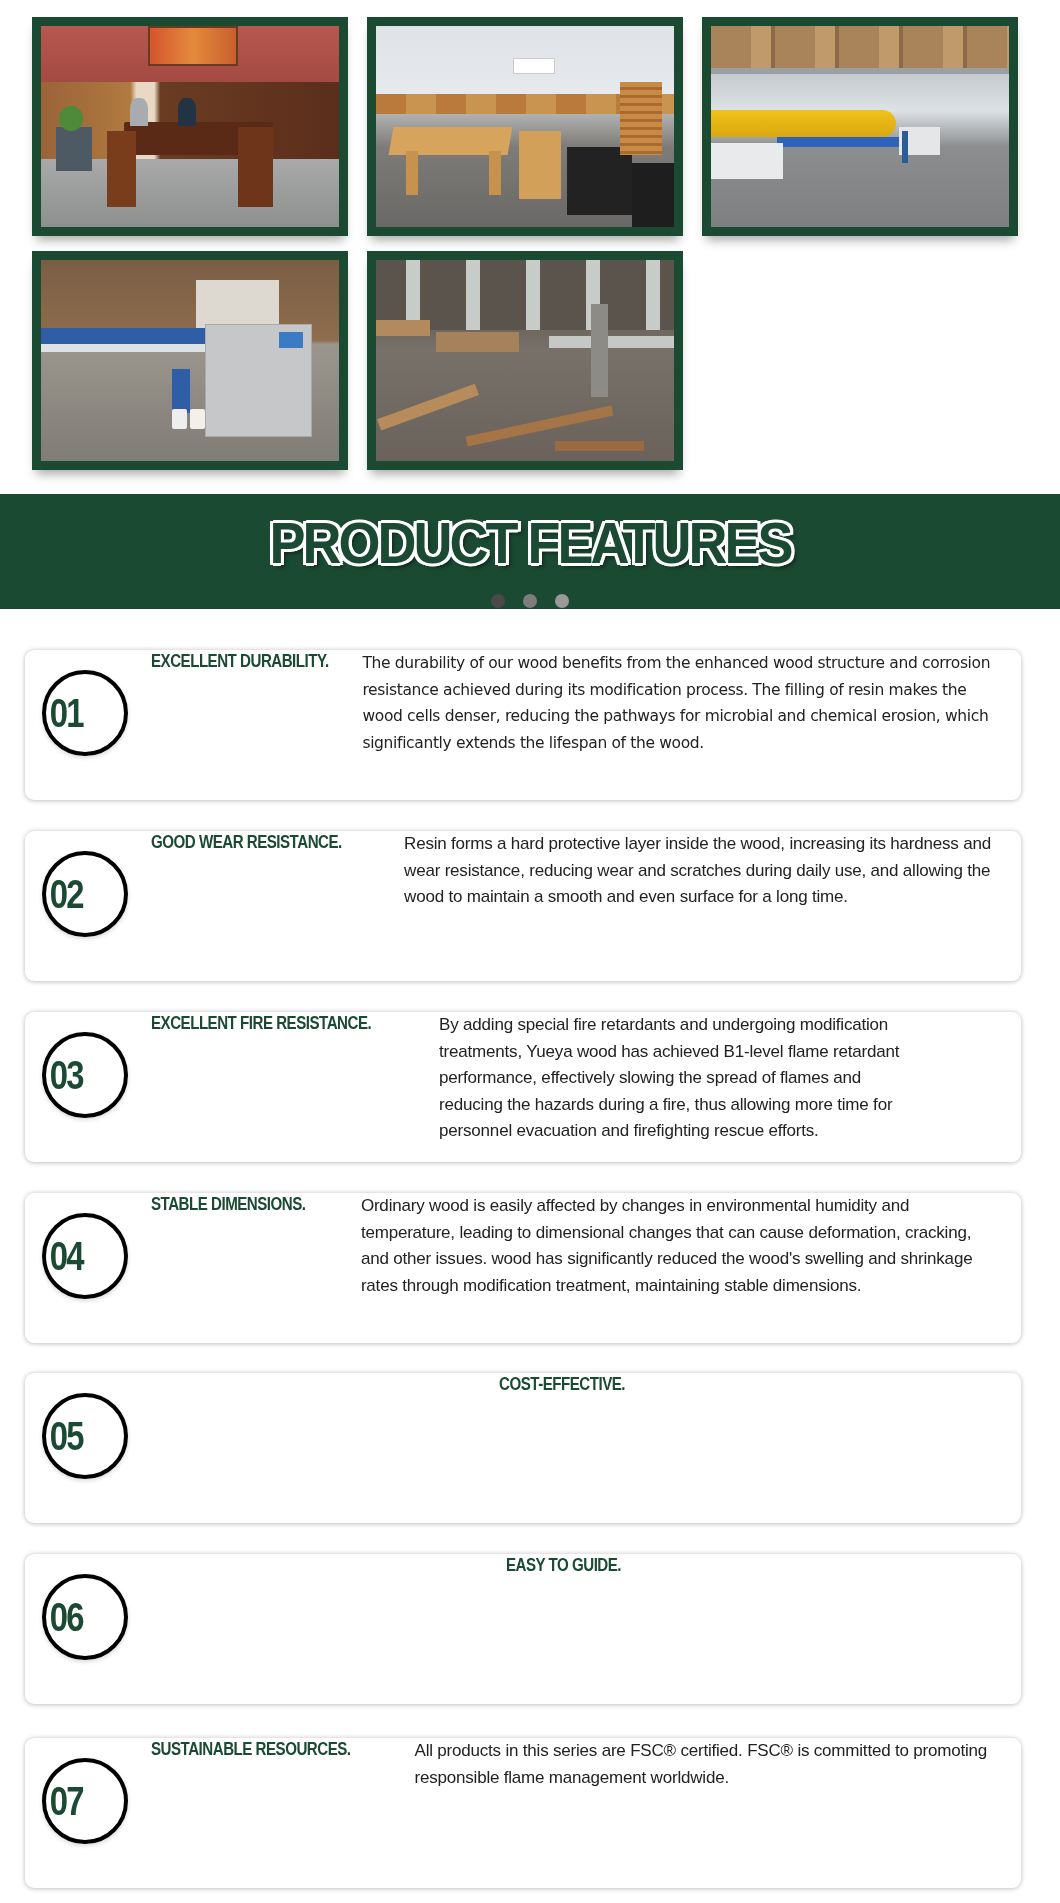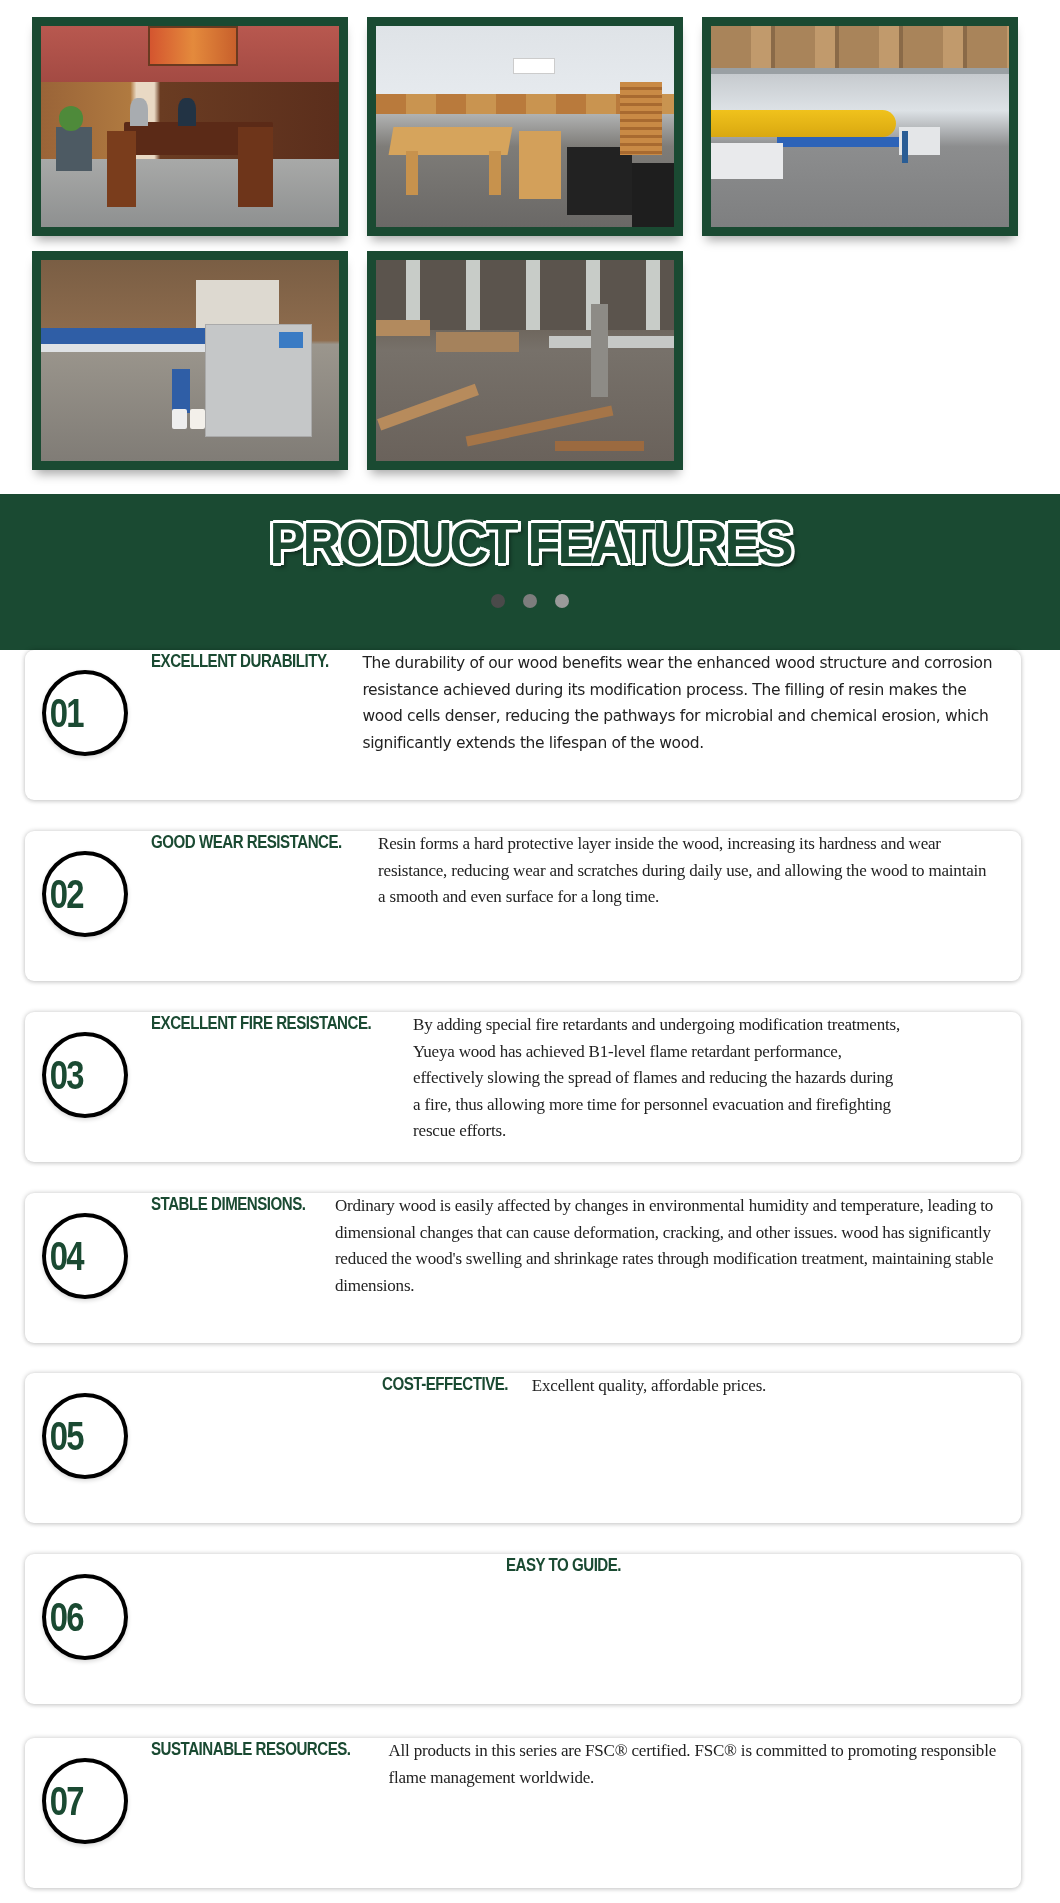--- a/index.html
+++ b/index.html
@@ -15,21 +15,21 @@
     .photo {
       width: 100%; height: 100%; position: relative; overflow: hidden;
     }
     .photo .label {
       position: absolute; left: 50%; top: 58%; transform: translate(-50%,-50%);
       font-family: "Liberation Sans", sans-serif; font-size: 11px; font-weight: bold;
       color: #3a3a3a; background: rgba(255,255,255,0.85); padding: 1px 4px;
     }
 
     .banner {
-      position: absolute; left: 0; top: 494px; width: 1060px; height: 156px;
+      position: absolute; left: 0; top: 494px; width: 1060px; height: 115px;
       background: #1a4a32;
     }
     .banner-title {
       position: absolute; left: 0; right: 0; top: 18px; text-align: center;
       font-family: "Liberation Sans", sans-serif; font-weight: bold;
       font-size: 54px; letter-spacing: -3px; color: #1a4a32;
       transform: scaleY(1.05);
       text-shadow:
         3px 0 0 #fff, -3px 0 0 #fff, 0 3px 0 #fff, 0 -3px 0 #fff,
         2px 2px 0 #fff, -2px -2px 0 #fff, 2px -2px 0 #fff, -2px 2px 0 #fff,
@@ -62,21 +62,21 @@
     .card-title {
       font-family: "Liberation Sans", sans-serif; font-weight: bold;
       font-size: 18px; color: #1a4a32; letter-spacing: -0.6px;
       transform: scaleX(0.84); transform-origin: left center;
       white-space: nowrap; line-height: 22px;
     }
     .card-text {
       font-family: "DejaVu Sans", sans-serif; font-size: 15.5px; color: #222;
       line-height: 26.5px; letter-spacing: -0.35px;
     }
-    .card-text.cond { font-family: Liberation Serif, serif; font-size: 17px; letter-spacing: -0.2px; }
+    .card-text.cond { font-family: Liberation Sans, sans-serif; font-size: 17px; letter-spacing: -0.2px; margin-left: 26px; }
   </style>
 </head>
 <body>
 
 <div class="gallery">
   <div class="photo-frame" style="left:32px; top:17px;">
     <div class="photo" style="background:
            linear-gradient(180deg, #b8584f 0%, #a34a43 28%, transparent 28%),
            linear-gradient(90deg, #9a6438 0%, #b07a40 30%, #e9d9c4 32%, #e9d9c4 38%, #6a3c22 40%, #5b2e1c 100%);">
       <div style="position:absolute; left:0; right:0; bottom:0; height:34%; background:linear-gradient(180deg,#a8a9a8,#8e9090);"></div>
@@ -148,21 +148,21 @@
     <span class="dot" style="background:#9a9a9a;"></span>
   </div>
 </div>
 
 <div class="card" style="top:650px;">
   <div class="num-circle">
     <span class="num">01</span>
   </div>
   <div class="card-body">
     <div class="card-title">EXCELLENT DURABILITY.</div>
-    <div class="card-text">The durability of our wood benefits wear the enhanced wood structure and corrosion resistance achieved during its modification process. The filling of resin makes the wood cells denser, reducing the pathways for microbial and chemical erosion, which significantly extends the lifespan of the wood.</div>
+    <div class="card-text">The durability of our wood benefits from the enhanced wood structure and corrosion resistance achieved during its modification process. The filling of resin makes the wood cells denser, reducing the pathways for microbial and chemical erosion, which significantly extends the lifespan of the wood.</div>
   </div>
 </div>
 
 <div class="card" style="top:831px;">
   <div class="num-circle">
     <span class="num">02</span>
   </div>
   <div class="card-body">
     <div class="card-title">GOOD WEAR RESISTANCE.</div>
     <div class="card-text cond">Resin forms a hard protective layer inside the wood, increasing its hardness and wear resistance, reducing wear and scratches during daily use, and allowing the wood to maintain a smooth and even surface for a long time.</div>
@@ -188,21 +188,20 @@
     <div class="card-text cond">Ordinary wood is easily affected by changes in environmental humidity and temperature, leading to dimensional changes that can cause deformation, cracking, and other issues. wood has significantly reduced the wood's swelling and shrinkage rates through modification treatment, maintaining stable dimensions.</div>
   </div>
 </div>
 
 <div class="card" style="top:1373px;">
   <div class="num-circle">
     <span class="num">05</span>
   </div>
   <div class="card-body">
     <div class="card-title">COST-EFFECTIVE.</div>
-    <div class="card-text cond">Excellent quality, affordable prices.</div>
   </div>
 </div>
 
 <div class="card" style="top:1554px;">
   <div class="num-circle">
     <span class="num">06</span>
   </div>
   <div class="card-body">
     <div class="card-title">EASY TO GUIDE.</div>
   </div>

